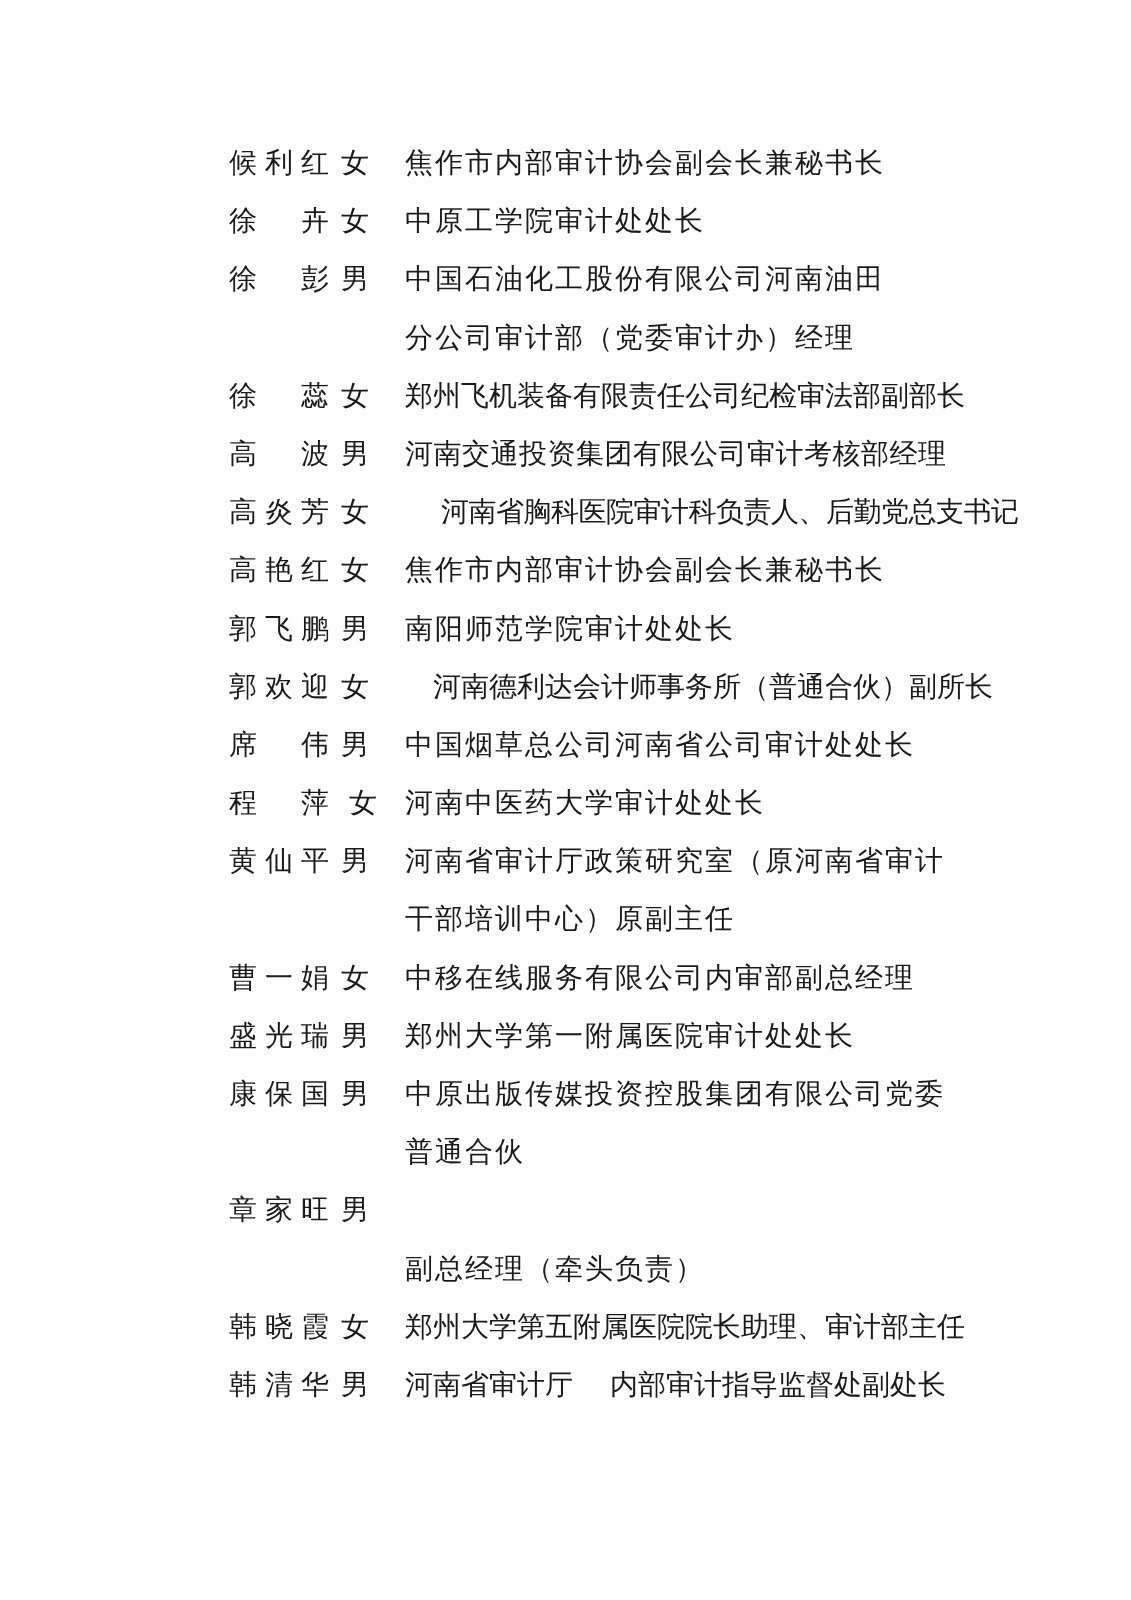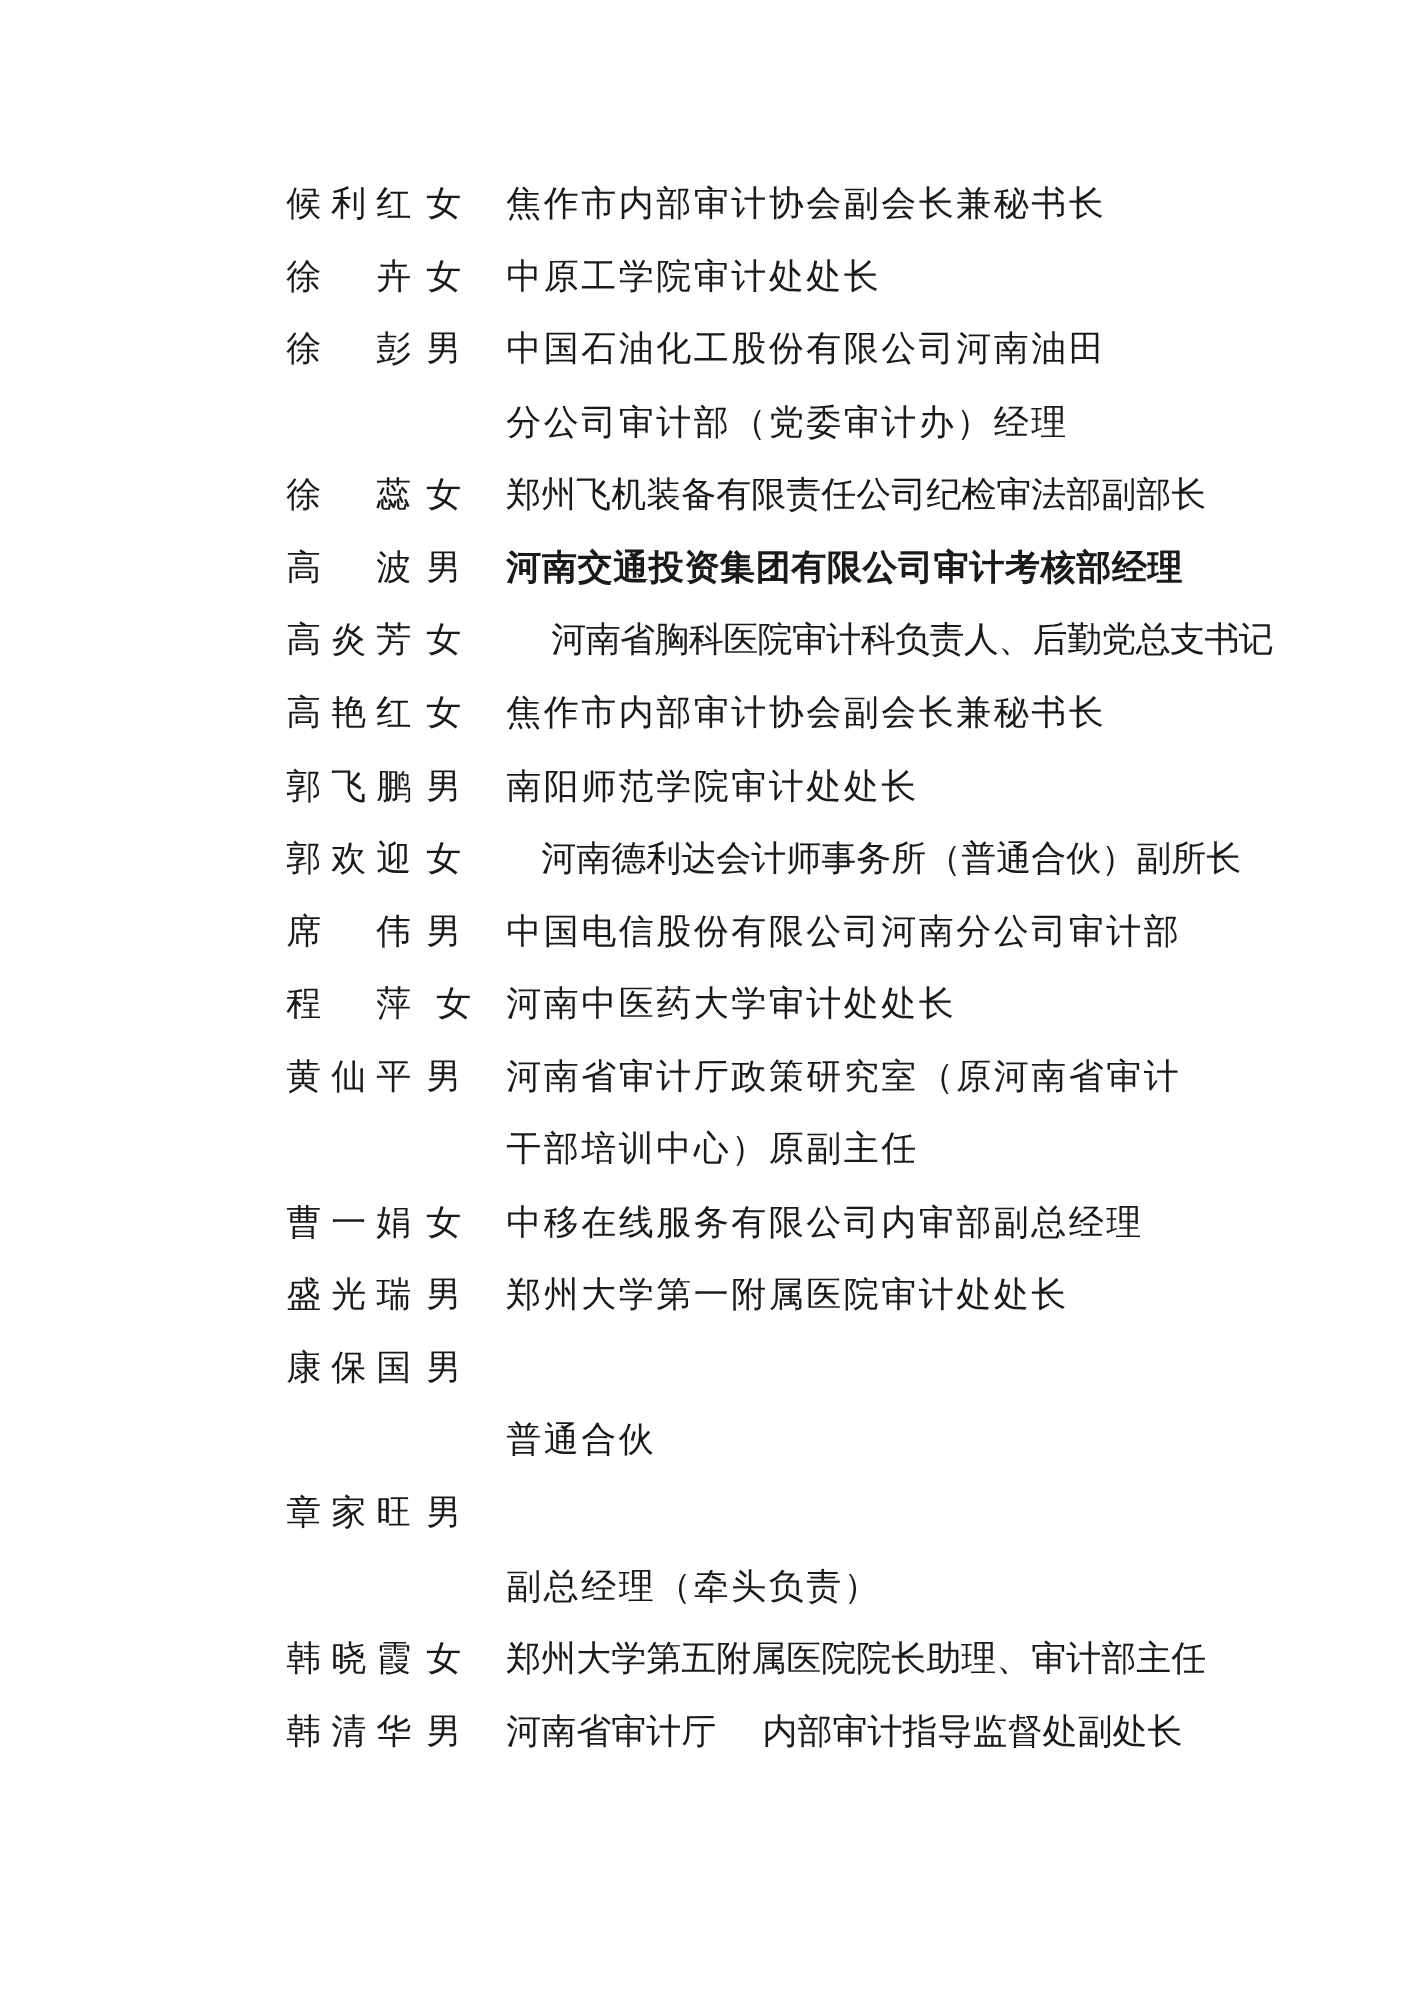--- a/index.html
+++ b/index.html
@@ -104,21 +104,21 @@
       </div>
     </div>
 
     <div class="entry">
       <div class="line">
         <span class="name">
             <span>高</span>
             <span>波</span>
           </span>
         <span class="gender">男</span>
-        <span class="desc" style="letter-spacing:0.5px;font-weight:bold;">河南交通投资集团有限公司审计考核部经理</span>
+        <span class="desc" style="letter-spacing:0.5px;">河南交通投资集团有限公司审计考核部经理</span>
       </div>
     </div>
 
     <div class="entry">
       <div class="line">
         <span class="name">
             <span>高</span>
             <span>炎</span>
             <span>芳</span>
           </span>
@@ -163,21 +163,21 @@
       </div>
     </div>
 
     <div class="entry">
       <div class="line">
         <span class="name">
             <span>席</span>
             <span>伟</span>
           </span>
         <span class="gender">男</span>
-        <span class="desc">中国电信股份有限公司河南分公司审计部</span>
+        <span class="desc">中国烟草总公司河南省公司审计处处长</span>
       </div>
     </div>
 
     <div class="entry">
       <div class="line">
         <span class="name">
             <span>程</span>
             <span>萍</span>
           </span>
         <span class="gender" style="left:120px;">女</span>
@@ -225,20 +225,21 @@
     </div>
 
     <div class="entry">
       <div class="line">
         <span class="name">
             <span>康</span>
             <span>保</span>
             <span>国</span>
           </span>
         <span class="gender">男</span>
+        <span class="desc">中原出版传媒投资控股集团有限公司党委</span>
       </div>
       <div class="line">
         <span class="desc">普通合伙</span>
       </div>
     </div>
 
     <div class="entry">
       <div class="line">
         <span class="name">
             <span>章</span>

